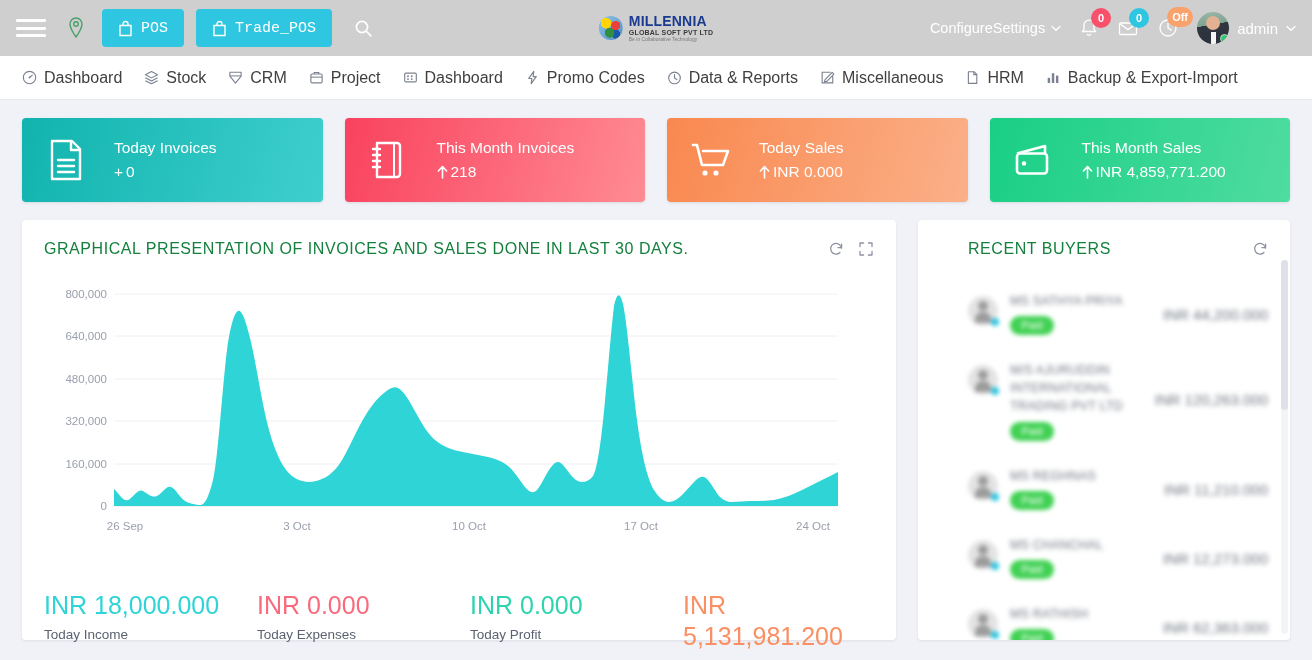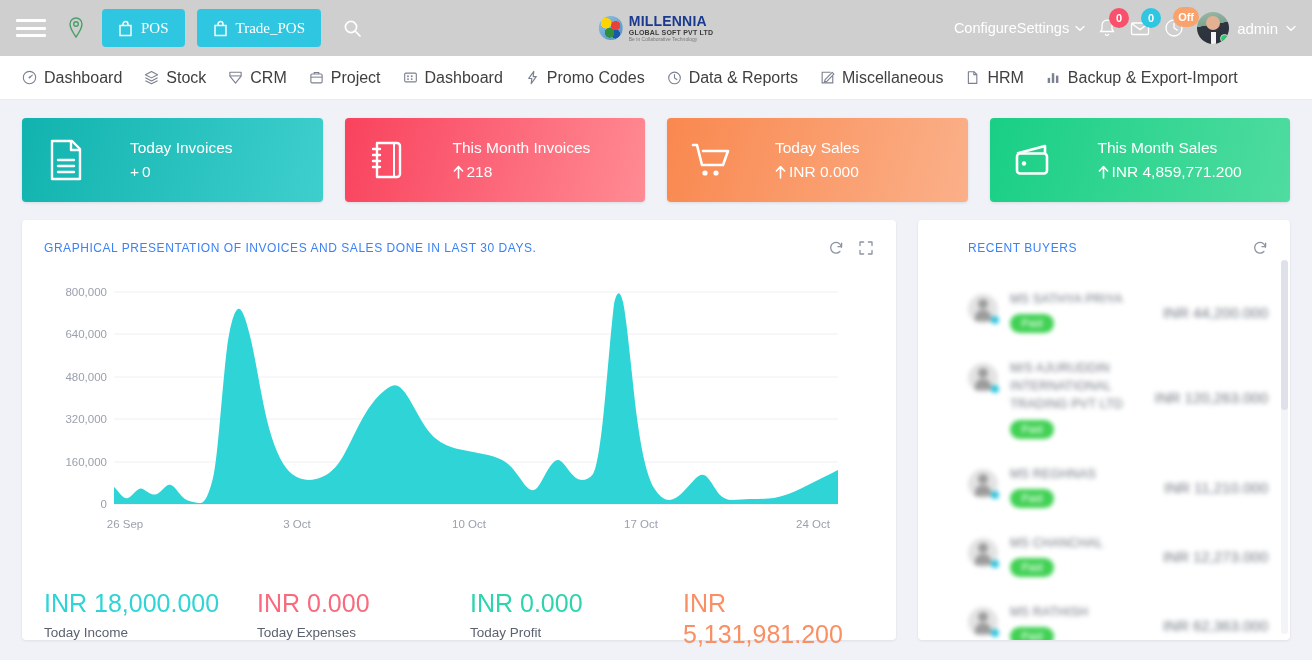--- a/index.html
+++ b/index.html
@@ -33,21 +33,21 @@
     background: #2ec6e0;
     color: #fff;
     border: none;
     border-radius: 4px;
     height: 38px;
     padding: 0 16px;
     font-size: 15px;
     display: flex; align-items: center; gap: 8px;
     margin-right: 12px;
     cursor: pointer;
-    font-family: Liberation Serif, serif;
+    font-family: Liberation Mono, monospace;
   }
   .search-btn {
     background: none; border: none; cursor: pointer;
     margin-left: 10px; display: flex; align-items: center;
   }
 
   .logo-wrap {
     position: absolute; left: 50%; transform: translateX(-50%);
     display: flex; align-items: center; gap: 6px;
   }
@@ -61,21 +61,21 @@
       linear-gradient(135deg,#8fc4e8,#4f8fc4);
     flex: none;
   }
   .logo-text { line-height: 1; }
   .logo-l1 { font-size: 14px; font-weight: bold; color: #1a3a8f; letter-spacing: .2px; }
   .logo-l2 { font-size: 7px; font-weight: bold; color: #3a3a3a; letter-spacing: .2px; margin-top: 1px;}
   .logo-l3 { font-size: 5px; color: #7a7a7a; margin-top: 1px; }
 
   .top-right {
     margin-left: auto;
-    display: flex; align-items: center; gap: 12px;
+    display: flex; align-items: center; gap: 18px;
   }
   .configure {
     color: #fff; font-size: 14.5px; display: flex; align-items: center; gap: 6px; cursor: pointer;
   }
   .icon-badge-wrap { position: relative; display: flex; align-items: center; cursor: pointer; }
   .badge {
     position: absolute; top: -9px; left: 12px;
     min-width: 20px; height: 20px; border-radius: 10px;
     color: #fff; font-size: 11px; font-weight: bold;
     display: flex; align-items: center; justify-content: center;
@@ -121,21 +121,21 @@
   .nav-item svg { flex: none; }
 
   
   .cards {
     display: flex; gap: 22px;
     padding: 18px 22px 0 22px;
   }
   .card {
     flex: 1; height: 84px; border-radius: 4px;
     display: flex; align-items: center;
-    padding: 0 4px 0 22px; gap: 42px;
+    padding: 0 4px 0 22px; gap: 26px;
     color: #fff;
     box-shadow: 0 1px 3px rgba(0,0,0,.10);
   }
   .card.teal  { background: linear-gradient(105deg,#11b3ae 0%, #3ecfcd 100%); }
   .card.pink  { background: linear-gradient(105deg,#f9425e 0%, #ff8b93 100%); }
   .card.orange{ background: linear-gradient(105deg,#f9884f 0%, #fbb089 100%); }
   .card.green { background: linear-gradient(105deg,#19cf85 0%, #4fdca0 100%); }
   .card-icon { width: 44px; height: 44px; flex: none; display: flex; align-items: center; justify-content: center;}
   .card-txt { display: flex; flex-direction: column; gap: 6px; }
   .card-title { font-size: 15.5px; font-weight: 400; }
@@ -152,21 +152,21 @@
     box-shadow: 0 1px 3px rgba(0,0,0,.08);
   }
   .panel-chart { flex: 0 0 846px; height: 420px; position: relative; }
   .panel-buyers { flex: 1; height: 420px; position: relative; overflow: hidden; padding-left: 28px;}
 
   .panel-head {
     display: flex; align-items: center;
     padding: 20px 22px 0 22px;
   }
   .panel-title {
-    font-size: 12px; color: #3b82f6; letter-spacing: .55px;
+    font-size: 16px; color: #15803d; letter-spacing: .55px;
   }
   .panel-actions { margin-left: auto; display: flex; align-items: center; gap: 14px; }
   .panel-actions button { background: none; border: none; cursor: pointer; padding: 0; display: flex;}
 
   
   .chart-area { position: relative; height: 270px; margin: 22px 0 0 0; }
   .chart-svg { display: block; }
 
   .stats-row {
     display: flex; padding: 16px 0 0 22px; gap: 0;

